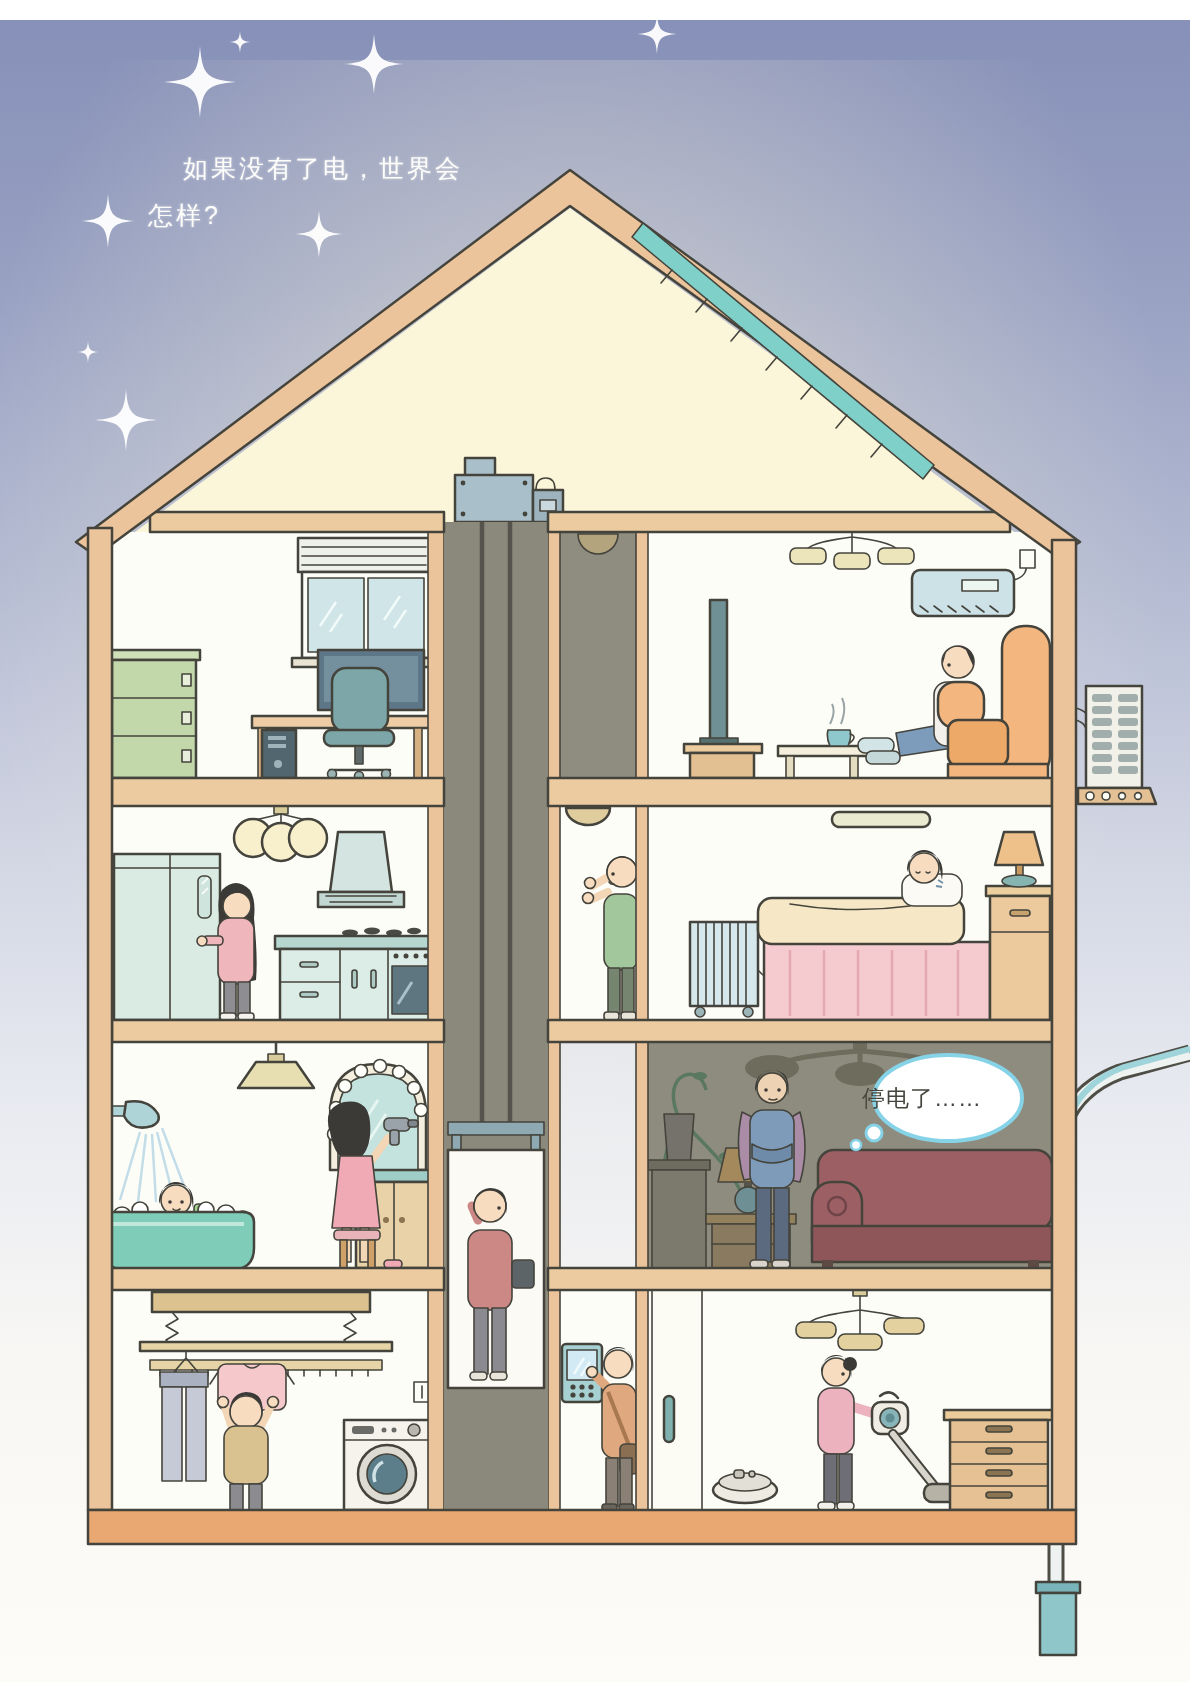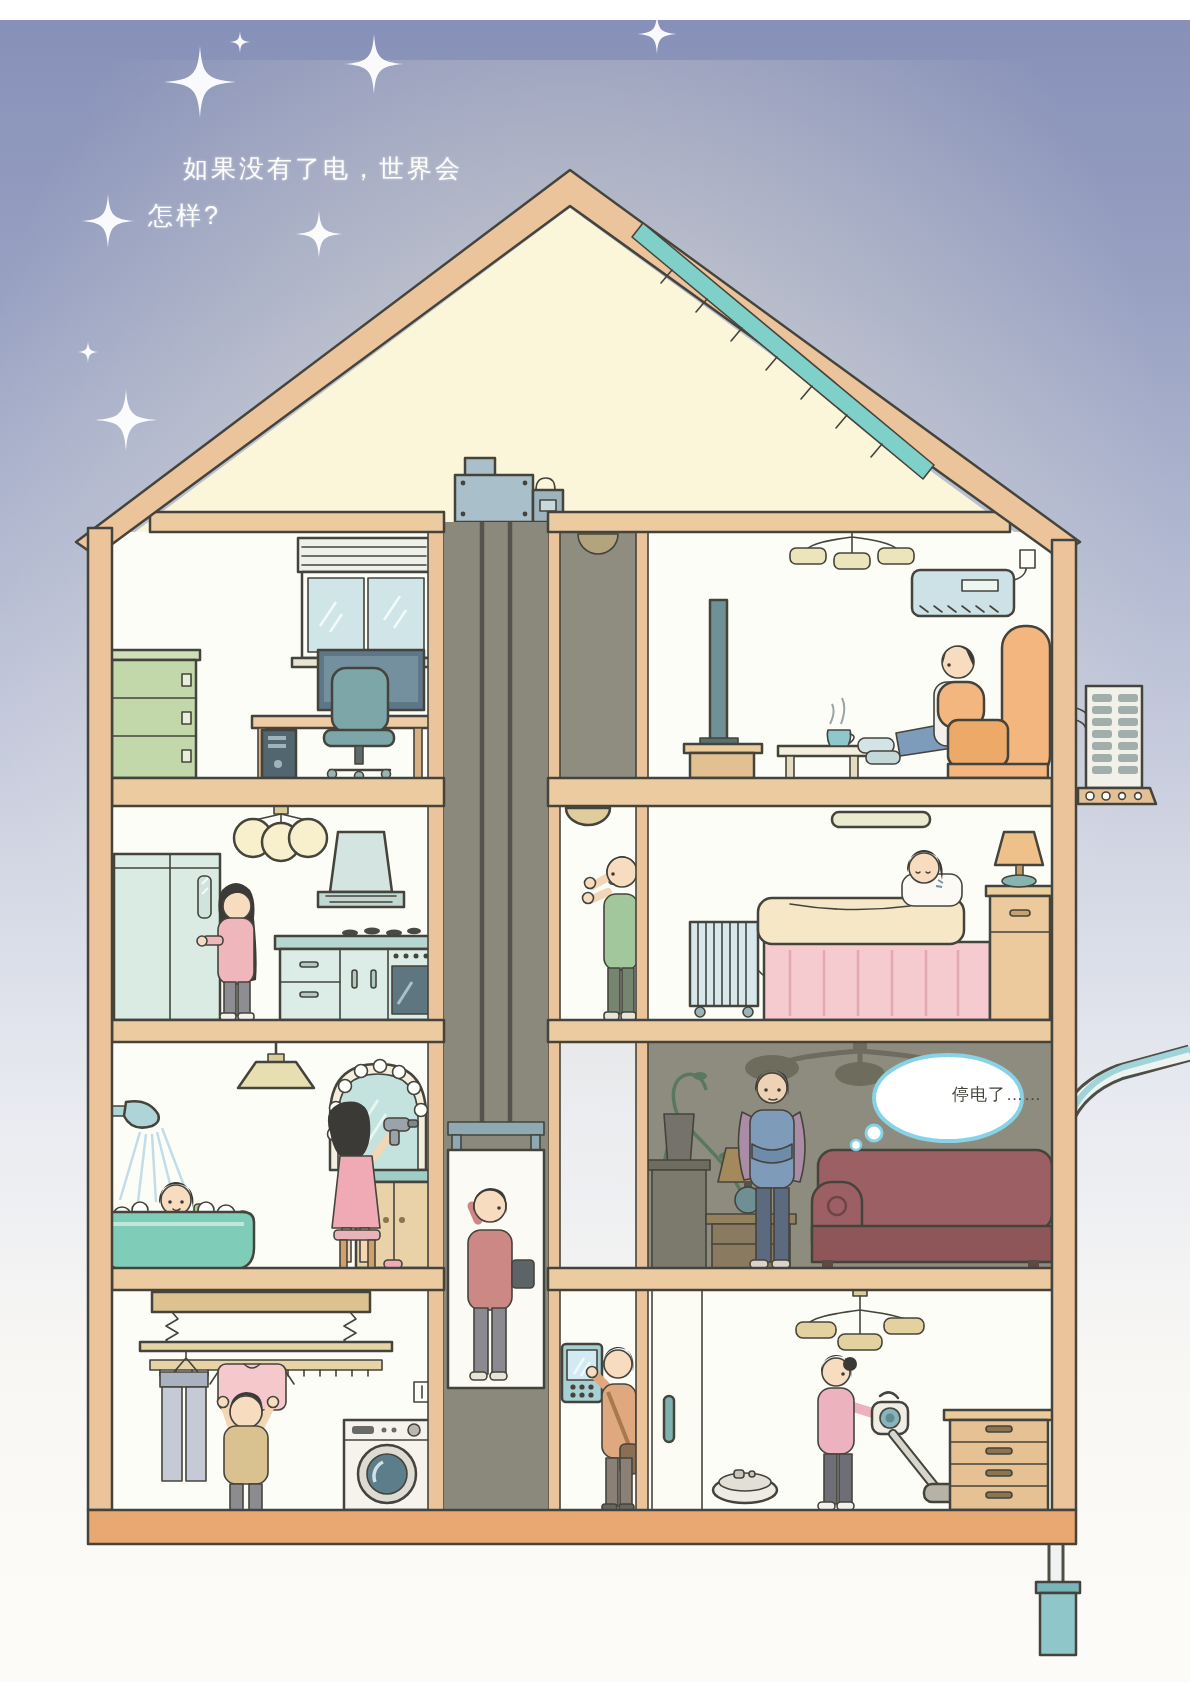--- a/index.html
+++ b/index.html
@@ -10,22 +10,22 @@
       #d3d7e4 50%,#e9ebf1 65%,#f8f7f4 80%,#fdfcf9 100%);
     margin-top:20px;
   }
   .halo{position:absolute;left:-90px;top:40px;width:1350px;height:1300px;
     background:radial-gradient(ellipse at 49% 36%, rgba(253,248,222,.55) 0%, rgba(253,248,222,0) 62%);}
   svg{position:absolute;left:0;top:0;}
   .o{stroke:#45443c;stroke-width:2.5;stroke-linejoin:round;stroke-linecap:round;}
   .o1{stroke:#45443c;stroke-width:1.6;stroke-linejoin:round;stroke-linecap:round;}
   .txt{position:absolute;color:#fdfdfa;font-size:25px;letter-spacing:3px;
     text-shadow:0 0 3px rgba(255,255,255,.55);white-space:nowrap;z-index:5;}
-  .bubble-txt{position:absolute;left:924px;top:1063px;width:146px;text-align:center;
-    color:#45453e;font-size:17px;letter-spacing:1px;z-index:6;}
+  .bubble-txt{position:absolute;left:836px;top:1063px;width:146px;text-align:right;
+    color:#45453e;font-size:23px;letter-spacing:1px;z-index:6;}
 </style>
 </head>
 <body>
 
 <div class="stage">
   <div class="halo"></div>
 
   <div class="txt" style="left:183px;top:132px;">如果没有了电，世界会</div>
   <div class="txt" style="left:148px;top:179px;">怎样?</div>
   <div class="bubble-txt">停电了……</div>

